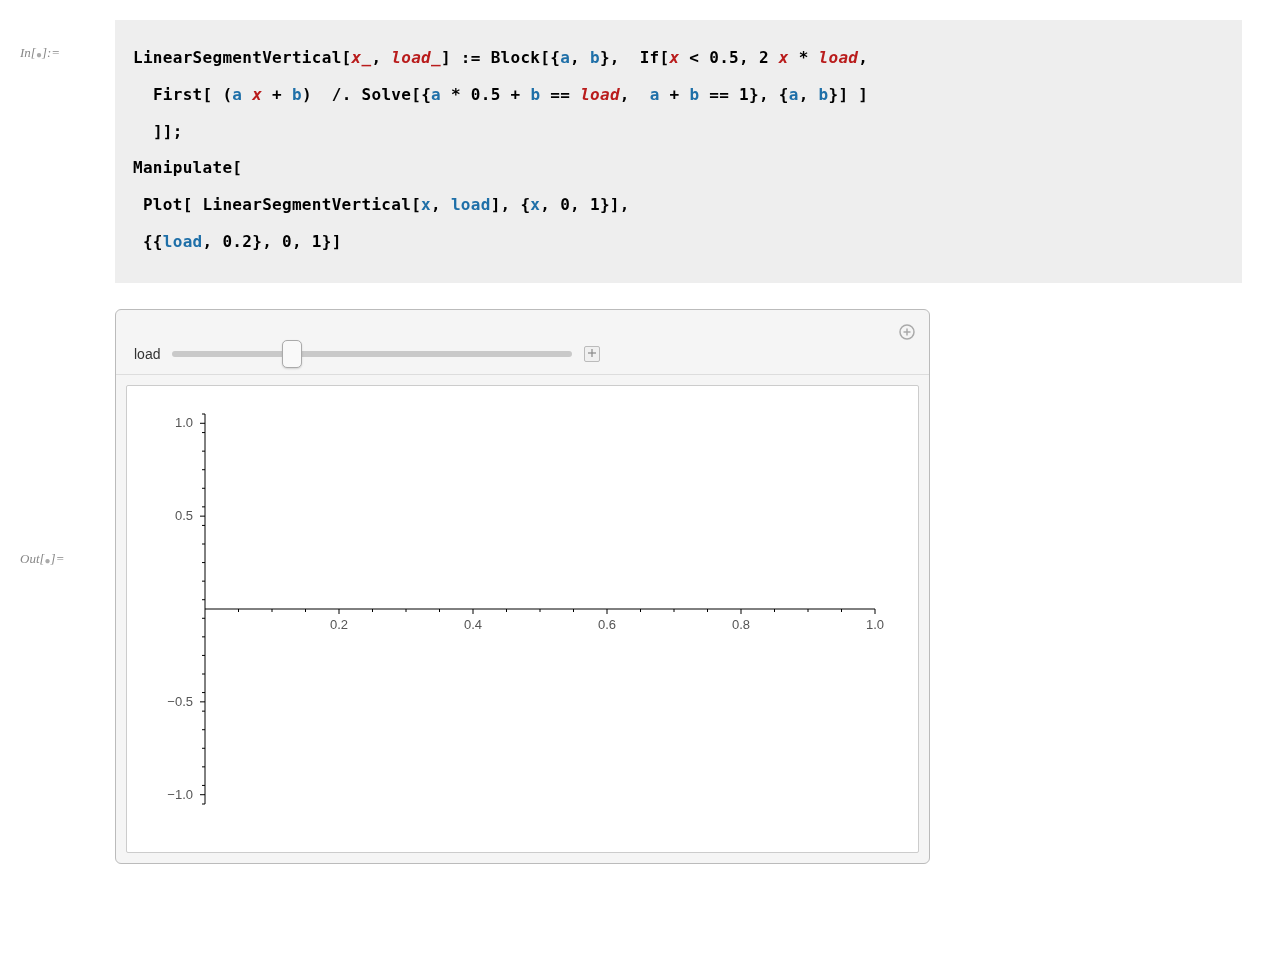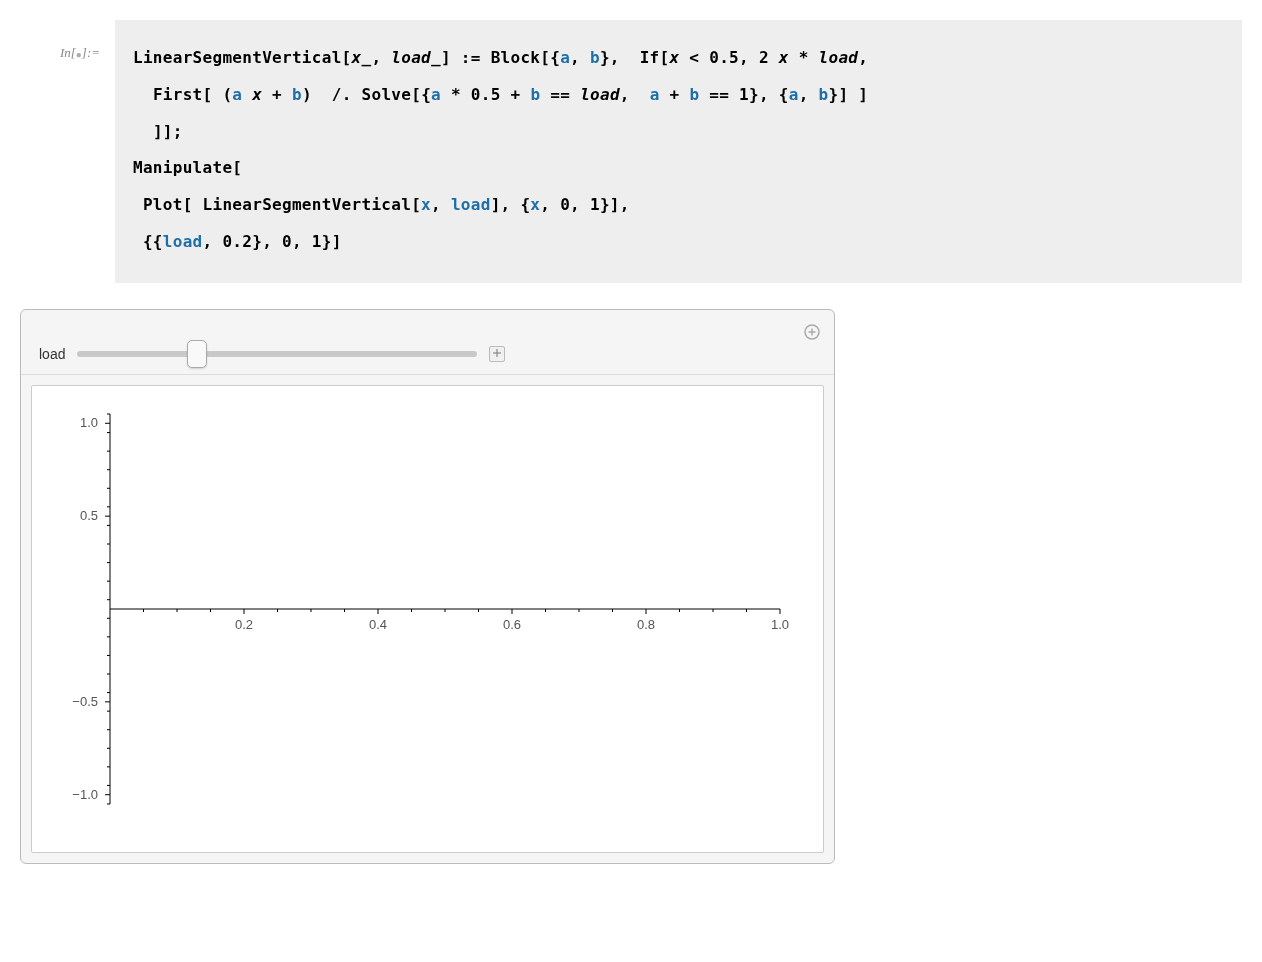--- a/index.html
+++ b/index.html
@@ -11,21 +11,21 @@
     color: #000;
   }
   .notebook-row {
     display: flex;
     align-items: flex-start;
     margin-bottom: 8px;
   }
   .cell-label {
     width: 80px;
     flex-shrink: 0;
-    text-align: right;
+    text-align: left;
     padding-right: 15px;
     padding-top: 25px;
     color: #888;
     font-style: italic;
     font-size: 13px;
     font-family: "Times New Roman", serif;
   }
   .cell-label .bullet {
     color: #aaa;
     font-style: normal;
@@ -38,21 +38,21 @@
   .code-block {
     background: #eeeeee;
     padding: 20px 18px 22px 18px;
     line-height: 2.3;
     font-weight: 600;
     font-size: 16px;
     letter-spacing: 0.3px;
     white-space: pre;
     overflow-x: auto;
   }
-  .code-block .sym-green   { color: #000000; font-style: italic; }
+  .code-block .sym-green   { color: #b91c1c; font-style: italic; }
   .code-block .sym-blue    { color: #1e6fa8; }
   .code-block .txt         { color: #000; }
   .output-row .cell-label { padding-top: 260px; }
   .manip-panel {
     display: inline-block;
     border: 1px solid #bbb;
     border-radius: 6px;
     background: #f5f5f5;
     width: 815px;
     margin-top: 18px;
@@ -144,20 +144,23 @@
     <div class="code-block"><span class="txt">LinearSegmentVertical</span><span class="txt">[</span><span class="sym-green">x_</span><span class="txt">, </span><span class="sym-green">load_</span><span class="txt">]</span><span class="txt"> := </span><span class="txt">Block</span><span class="txt">[{</span><span class="sym-blue">a</span><span class="txt">, </span><span class="sym-blue">b</span><span class="txt">},  </span><span class="txt">If</span><span class="txt">[</span><span class="sym-green">x</span><span class="txt"> &lt; </span><span class="txt">0.5</span><span class="txt">, </span><span class="txt">2</span><span class="txt"> </span><span class="sym-green">x</span><span class="txt"> * </span><span class="sym-green">load</span><span class="txt">,</span>
   <span class="txt">First</span><span class="txt">[ (</span><span class="sym-blue">a</span><span class="txt"> </span><span class="sym-green">x</span><span class="txt"> + </span><span class="sym-blue">b</span><span class="txt">) </span><span class="txt"> /. </span><span class="txt">Solve</span><span class="txt">[{</span><span class="sym-blue">a</span><span class="txt"> * </span><span class="txt">0.5</span><span class="txt"> + </span><span class="sym-blue">b</span><span class="txt"> == </span><span class="sym-green">load</span><span class="txt">,  </span><span class="sym-blue">a</span><span class="txt"> + </span><span class="sym-blue">b</span><span class="txt"> == </span><span class="txt">1</span><span class="txt">}, {</span><span class="sym-blue">a</span><span class="txt">, </span><span class="sym-blue">b</span><span class="txt">}] ]</span>
   <span class="txt">]];</span>
 <span class="txt">Manipulate[</span>
  <span class="txt">Plot</span><span class="txt">[ </span><span class="txt">LinearSegmentVertical</span><span class="txt">[</span><span class="sym-blue">x</span><span class="txt">, </span><span class="sym-blue">load</span><span class="txt">], {</span><span class="sym-blue">x</span><span class="txt">, </span><span class="txt">0</span><span class="txt">, </span><span class="txt">1</span><span class="txt">}],</span>
  <span class="txt">{{</span><span class="sym-blue">load</span><span class="txt">, </span><span class="txt">0.2</span><span class="txt">}, </span><span class="txt">0</span><span class="txt">, </span><span class="txt">1</span><span class="txt">}]</span></div>
   </div>
 </div>
 
 <div class="notebook-row output-row">
+  <div class="cell-label">
+    <span>Out[</span><span class="bullet">●</span><span>]=</span>
+  </div>
   <div class="cell-body">
     <div class="manip-panel">
 
       <div class="manip-top">
         <div class="plus-circle">
           <svg width="16" height="16" viewBox="0 0 16 16">
             <circle cx="8" cy="8" r="7" fill="none" stroke="#aaa" stroke-width="1.5"></circle>
             <line x1="8" y1="4.5" x2="8" y2="11.5" stroke="#aaa" stroke-width="1.5"></line>
             <line x1="4.5" y1="8" x2="11.5" y2="8" stroke="#aaa" stroke-width="1.5"></line>
           </svg>

